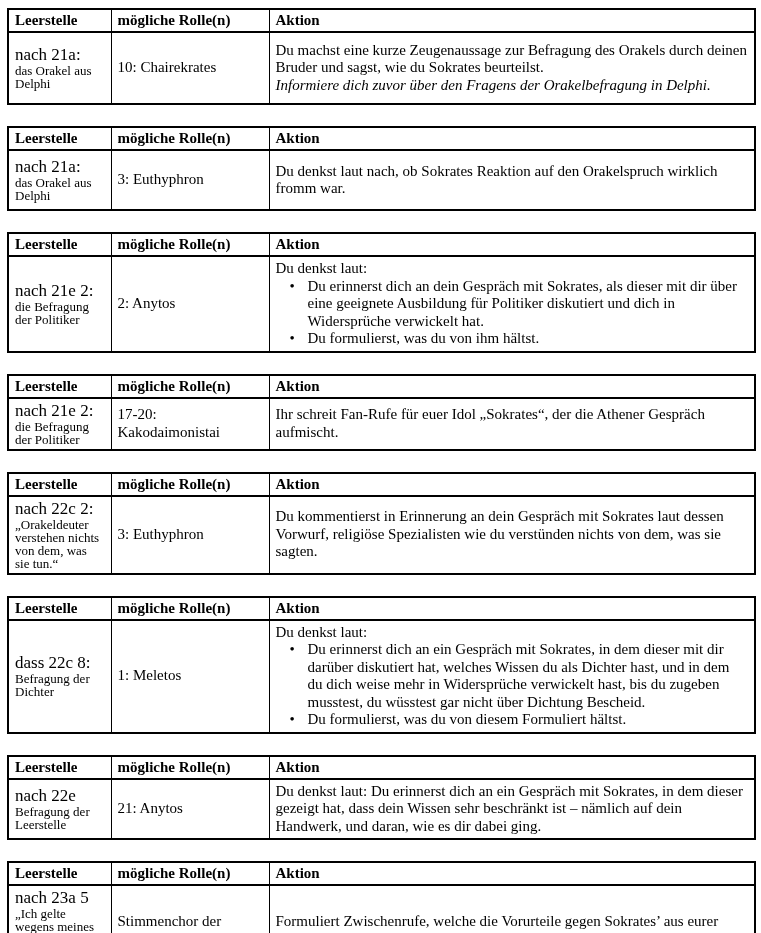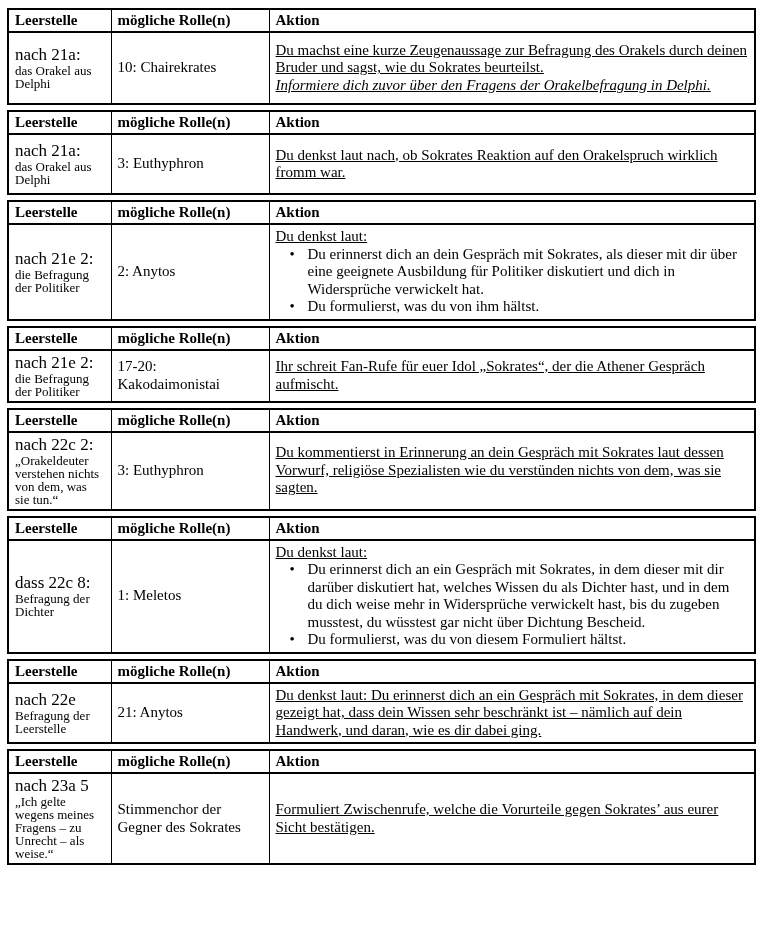--- a/index.html
+++ b/index.html
@@ -8,21 +8,21 @@
     width: 761px;
     font-family: "Liberation Serif", "DejaVu Serif", serif;
     color: #000000;
     padding: 8px 7px 0 7px;
   }
   .worksheet { width: 747px; }
   table.tbl {
     width: 747px;
     border-collapse: collapse;
     table-layout: fixed;
-    margin-bottom: 5px;
+    margin-bottom: 21px;
     background: #ffffff;
   }
   table.tbl col.c1 { width: 103px; }
   table.tbl col.c2 { width: 158px; }
   table.tbl col.c3 { width: 486px; }
   table.tbl th, table.tbl td {
     border: 1px solid #000000;
     vertical-align: middle;
     text-align: left;
   }
@@ -37,21 +37,21 @@
     overflow: hidden;
   }
   table.tbl tbody td {
     font-size: 15px;
     line-height: 17.5px;
     padding: 3px 6px 3px 6px;
   }
   td.cell-aktion { padding-left: 8px; padding-right: 8px; }
   .leer-main { font-size: 17px; line-height: 18px; }
   .leer-sub  { font-size: 13px; line-height: 13px; }
-  .para { margin: 0; text-decoration: underline; }
+  .para { margin: 0; }
   .para.italic { font-style: italic; }
   .bullet { display: flex; align-items: flex-start; padding-left: 10px; }
   .bullet .dot { width: 22px; flex: 0 0 22px; text-align: left; padding-left: 4px; }
   .bullet .btxt { flex: 1; }
   
   .tbl-0 tbody td { height: 72px; }
   .tbl-1 tbody td { height: 60px; }
   .tbl-2 tbody td { height: 86px; }
   .tbl-3 tbody td { height: 50px; }
   .tbl-4 tbody td { height: 68px; }

